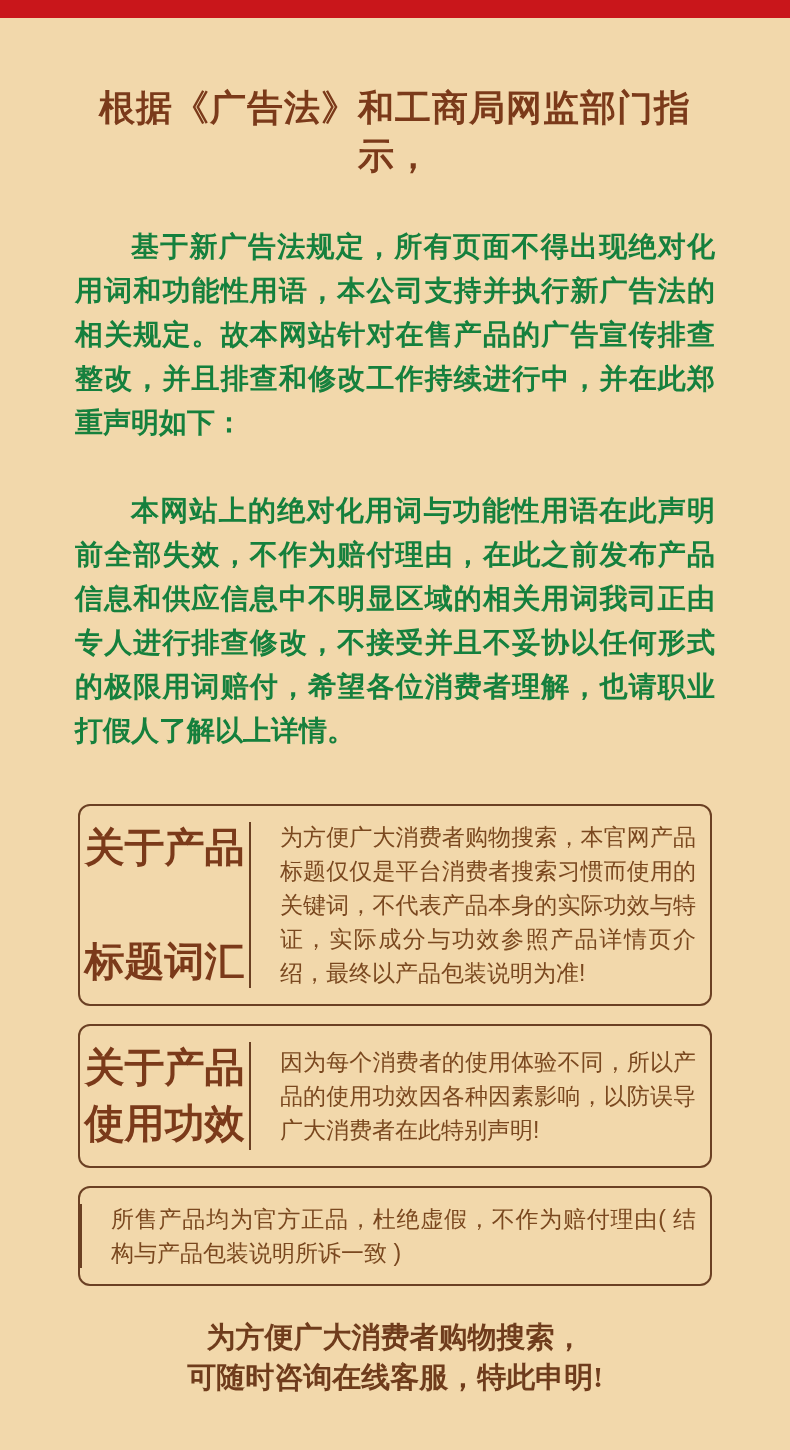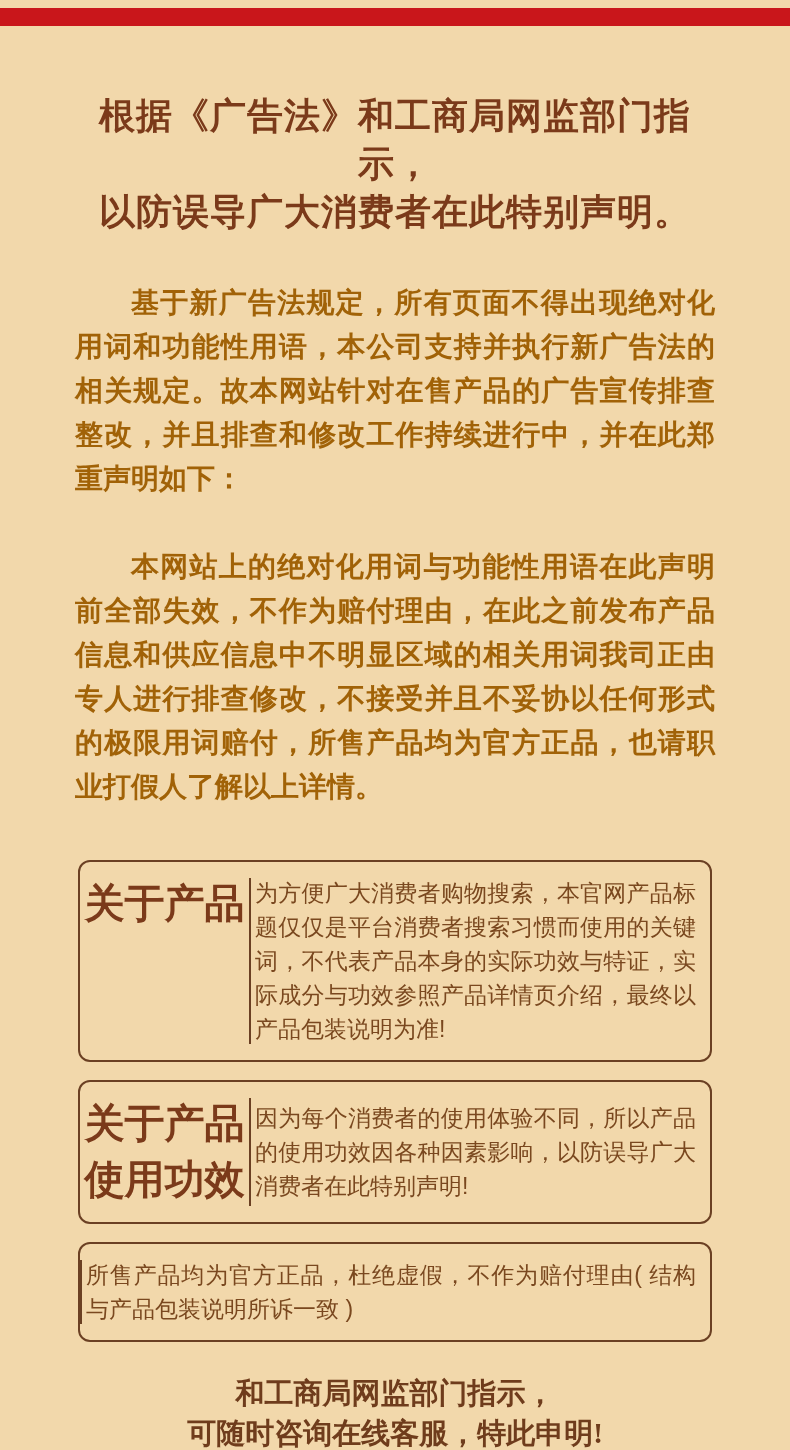--- a/index.html
+++ b/index.html
@@ -9,21 +9,20 @@
     background: #f2d8ab;
     font-family: "Liberation Serif", serif;
     overflow: hidden;
   }
   .page {
     width: 790px;
     height: 1206px;
     display: flex;
     flex-direction: column;
     background: #f2d8ab;
-    margin-top: 8px;
   }
   .band { width: 100%; background: #c9161b; flex: 0 0 auto; }
   .band.top { height: 18px; }
   .content {
     flex: 1 1 auto;
     padding: 0 75px;
     box-sizing: border-box;
   }
   .title {
     margin: 66px 0 0 0;
@@ -33,21 +32,21 @@
     line-height: 48px;
     color: #7b3a1a;
     letter-spacing: 1px;
   }
   .title span { display: block; }
   .para {
     margin: 45px 0 0 0;
     font-size: 28px;
     font-weight: 600;
     line-height: 44px;
-    color: #a16207;
+    color: #15803d;
     text-align: justify;
     text-indent: 2em;
   }
   .para + .para { margin-top: 44px; }
   .boxes { margin-top: 51px; }
   .notice-box {
     width: 634px;
     margin: 0 auto 18px auto;
     box-sizing: border-box;
     border: 2px solid #6b4023;
@@ -71,21 +70,21 @@
   }
   .box-divider {
     flex: 0 0 2px;
     background: #6b4023;
     margin: 16px 0;
   }
   .box-body {
     flex: 1 1 auto;
     display: flex;
     align-items: center;
-    padding: 14px 14px 14px 4px;
+    padding: 14px 14px 14px 29px;
     font-family: "Liberation Sans", sans-serif;
     font-size: 23px;
     line-height: 34px;
     color: #7a481f;
     text-align: justify;
   }
   .footer {
     margin-top: 31px;
     text-align: center;
     font-size: 29px;
@@ -98,32 +97,32 @@
 </head>
 <body>
 
 <div class="page">
   <div class="band top"></div>
 
   <div class="content">
 
     <h1 class="title">
       <span>根据《广告法》和工商局网监部门指示，</span>
-      <span>以防误导广大消费者在此特别声明。</span>
     </h1>
 
     <p class="para">基于新广告法规定，所有页面不得出现绝对化用词和功能性用语，本公司支持并执行新广告法的相关规定。故本网站针对在售产品的广告宣传排查整改，并且排查和修改工作持续进行中，并在此郑重声明如下：</p>
 
-    <p class="para">本网站上的绝对化用词与功能性用语在此声明前全部失效，不作为赔付理由，在此之前发布产品信息和供应信息中不明显区域的相关用词我司正由专人进行排查修改，不接受并且不妥协以任何形式的极限用词赔付，所售产品均为官方正品，也请职业打假人了解以上详情。</p>
+    <p class="para">本网站上的绝对化用词与功能性用语在此声明前全部失效，不作为赔付理由，在此之前发布产品信息和供应信息中不明显区域的相关用词我司正由专人进行排查修改，不接受并且不妥协以任何形式的极限用词赔付，希望各位消费者理解，也请职业打假人了解以上详情。</p>
 
     <div class="boxes">
 
       <div class="notice-box">
         <div class="box-title">
           <span>关于产品</span>
+          <span>标题词汇</span>
         </div>
         <div class="box-divider"></div>
         <div class="box-body">
           <span>为方便广大消费者购物搜索，本官网产品标题仅仅是平台消费者搜索习惯而使用的关键词，不代表产品本身的实际功效与特证，实际成分与功效参照产品详情页介绍，最终以产品包装说明为准!</span>
         </div>
       </div>
 
       <div class="notice-box">
         <div class="box-title">
           <span>关于产品</span>
@@ -138,19 +137,19 @@
       <div class="notice-box">
         <div class="box-divider"></div>
         <div class="box-body">
           <span>所售产品均为官方正品，杜绝虚假，不作为赔付理由( 结构与产品包装说明所诉一致 )</span>
         </div>
       </div>
 
     </div>
 
     <div class="footer">
-      <span>和工商局网监部门指示，</span>
+      <span>为方便广大消费者购物搜索，</span>
       <span>可随时咨询在线客服，特此申明!</span>
     </div>
 
   </div>
 
 </div>
 
 </body></html>

